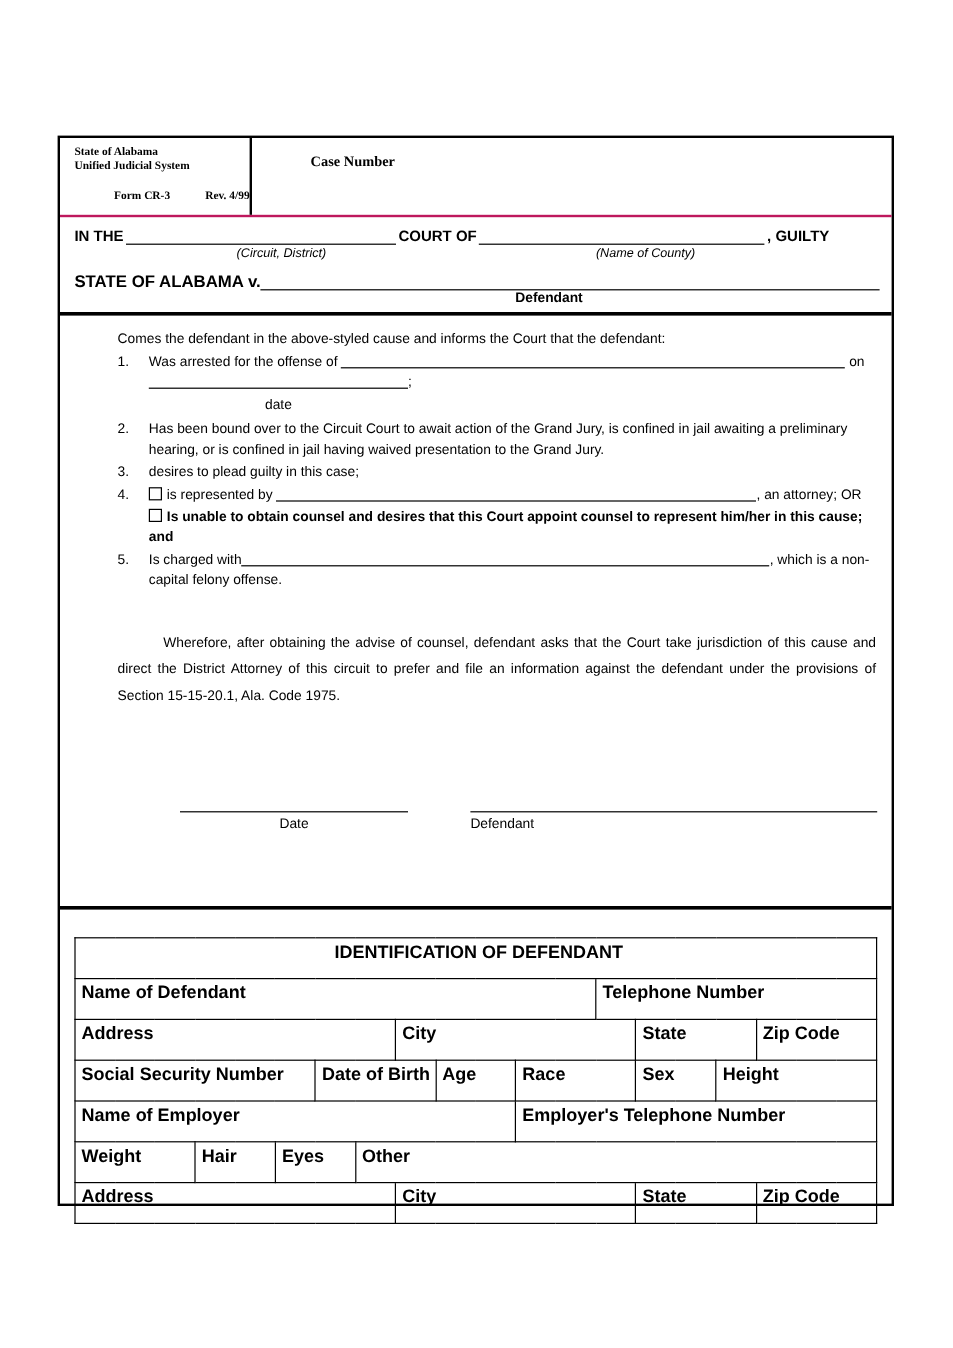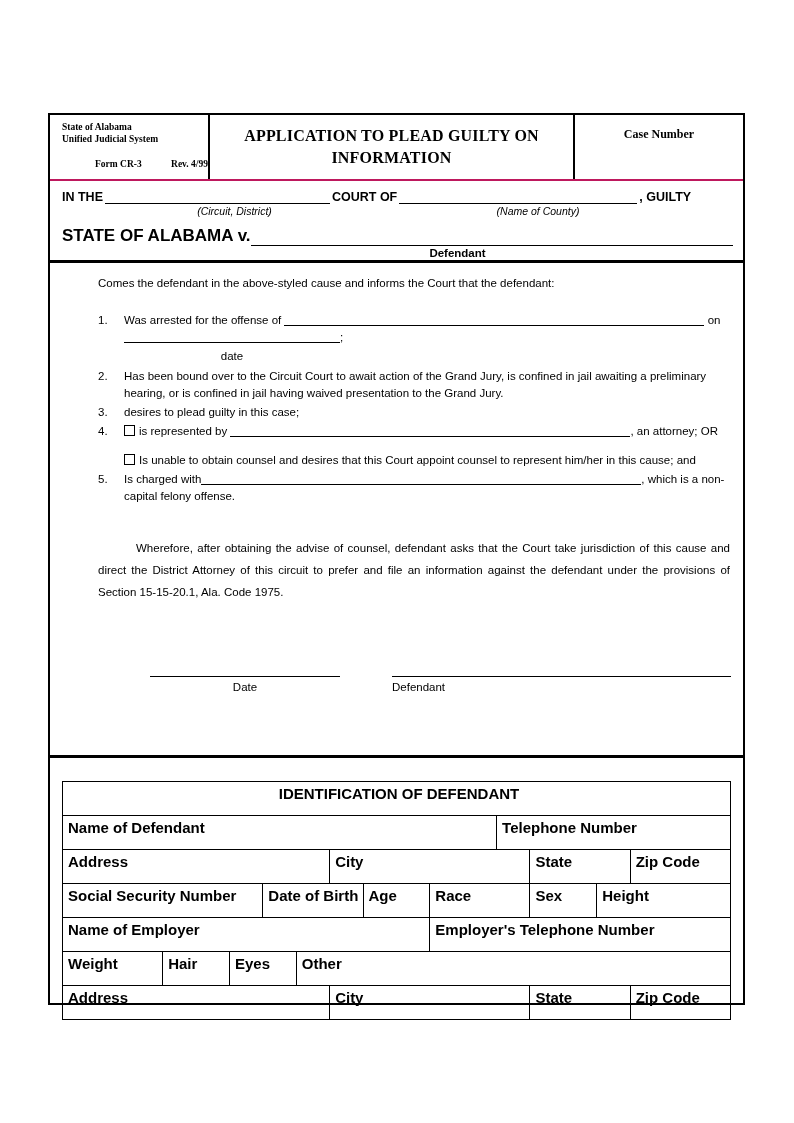--- a/index.html
+++ b/index.html
@@ -100,21 +100,21 @@
   .cap-sub {
     display: flex;
     font-size: 10.5px;
     font-style: italic;
     font-weight: normal;
     margin-top: 1px;
   }
   .cap-line2 {
     display: flex;
     align-items: flex-end;
-    font-size: 17px;
+    font-size: 14px;
     font-weight: bold;
     white-space: nowrap;
     margin-top: 9px;
   }
   .cap-defendant {
     text-align: center;
     font-size: 11.5px;
     font-weight: bold;
     margin-top: 1px;
     padding-left: 120px;
@@ -123,21 +123,21 @@
   
   .body-block {
     box-sizing: border-box;
     border-bottom: 3px solid #000;
     height: 495px;
     padding: 12px 12px 0 48px;
     position: relative;
     font-size: 11.5px;
     line-height: 17px;
   }
-  .intro { margin-bottom: 20px; }
+  .intro { margin-bottom: 2px; }
   .item {
     display: flex;
     margin-top: 1px;
   }
   .item-num {
     width: 26px;
     flex: 0 0 26px;
   }
   .item-body { flex: 1; }
   .cbox {
@@ -234,21 +234,20 @@
 
   <div class="header-block">
     <div class="hdr-agency">
       <div>State of Alabama</div>
       <div>Unified Judicial System</div>
       <div class="hdr-formrow">
         <span class="hdr-formno">Form CR-3</span>
         <span>Rev. 4/99</span>
       </div>
     </div>
-    <div class="hdr-title">APPLICATION TO PLEAD GUILTY ON INFORMATION</div>
     <div class="hdr-case">
       <span>Case Number</span>
     </div>
   </div>
 
   <div class="caption">
     <div class="cap-line1">
       <span>IN THE</span>
       <span class="rule" style="width:225px;margin:0 2px;"></span>
       <span>COURT OF</span>
@@ -293,21 +292,21 @@
     <div class="item" style="margin-top:2px;">
       <span class="item-num">3.</span>
       <span class="item-body">desires to plead guilty in this case;</span>
     </div>
 
     <div class="item" style="margin-top:2px;">
       <span class="item-num">4.</span>
       <span class="item-body">
         <span class="cbox"></span><span>is represented by</span>
         <span class="fill" style="width:400px;"></span><span>, an attorney; OR</span>
-        <span style="display:block;margin-top:12px;">
+        <span style="display:block;margin-top:1px;font-weight:bold;">
           <span class="cbox"></span><span>Is unable to obtain counsel and desires that this Court appoint counsel to represent him/her in this cause; and</span>
         </span>
       </span>
     </div>
 
     <div class="item" style="margin-top:2px;">
       <span class="item-num">5.</span>
       <span class="item-body">
         <span>Is charged with</span><span class="fill" style="width:440px;"></span><span>, which is a non-capital felony offense.</span>
       </span>

